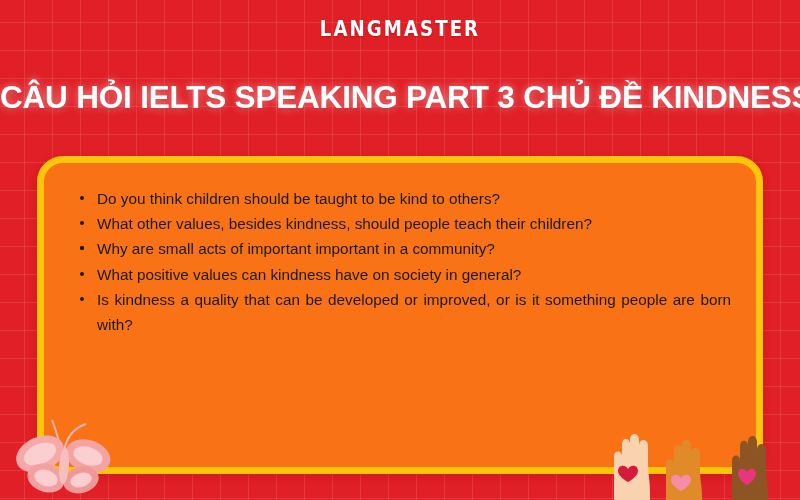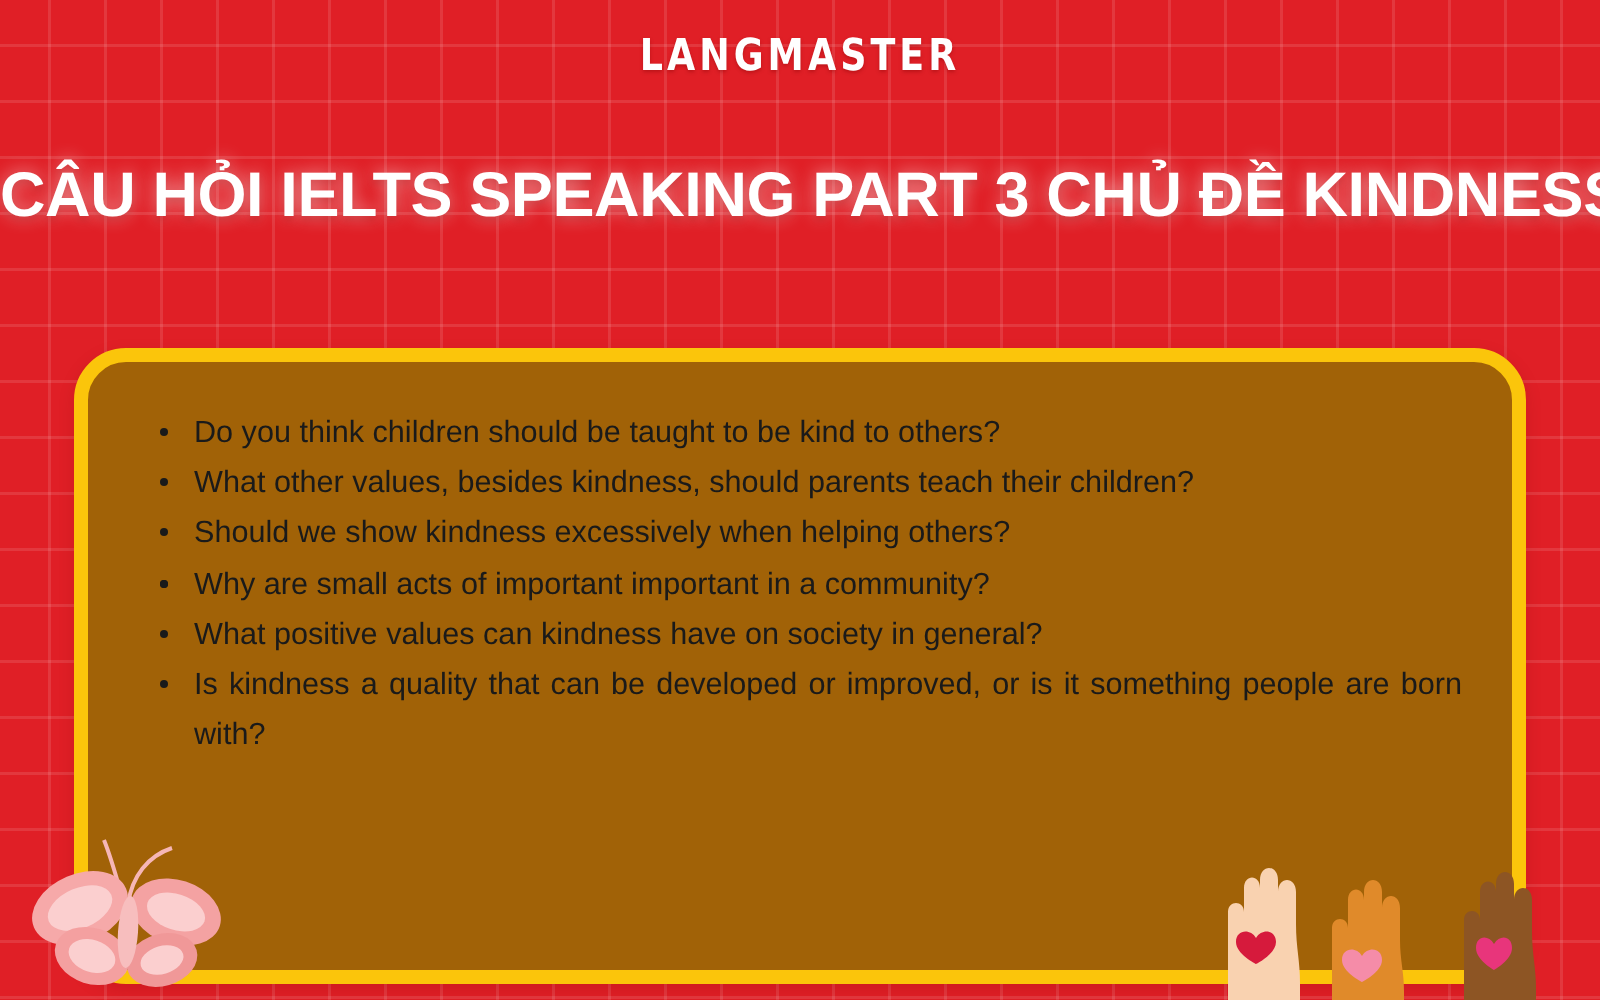--- a/index.html
+++ b/index.html
@@ -66,25 +66,25 @@
     white-space: nowrap;
     text-shadow:
       0 0 9px rgba(255,255,255,0.55),
       0 2px 3px rgba(150,0,0,0.30);
   }
 
   
   #content-card {
     position: absolute;
     left: 37px;
-    top: 174px;
+    top: 156px;
     width: 726px;
     height: 318px;
     box-sizing: border-box;
-    background: #a16207;
+    background: #f97316;
     border: 7px solid #FBC50B;
     border-radius: 26px;
     box-shadow: 0 3px 8px rgba(120,0,0,0.18);
   }
 
   #question-list {
     list-style: none;
     margin: 0;
     padding: 23px 25px 0 36px;
     color: #1A1A1A;
@@ -143,25 +143,21 @@
   <div id="slide-title">CÂU HỎI IELTS SPEAKING PART 3 CHỦ ĐỀ KINDNESS</div>
 
   <div id="content-card">
     <ul id="question-list">
       <li>
         <span class="bullet-dot"></span>
         <span>Do you think children should be taught to be kind to others?</span>
       </li>
       <li>
         <span class="bullet-dot"></span>
-        <span>What other values, besides kindness, should parents teach their children?</span>
-      </li>
-      <li>
-        <span class="bullet-dot"></span>
-        <span>Should we show kindness excessively when helping others?</span>
+        <span>What other values, besides kindness, should people teach their children?</span>
       </li>
       <li>
         <span class="bullet-dot"></span>
       </li>
       <li>
         <span class="bullet-dot"></span>
         <span>Why are small acts of important important in a community?</span>
       </li>
       <li>
         <span class="bullet-dot"></span>

